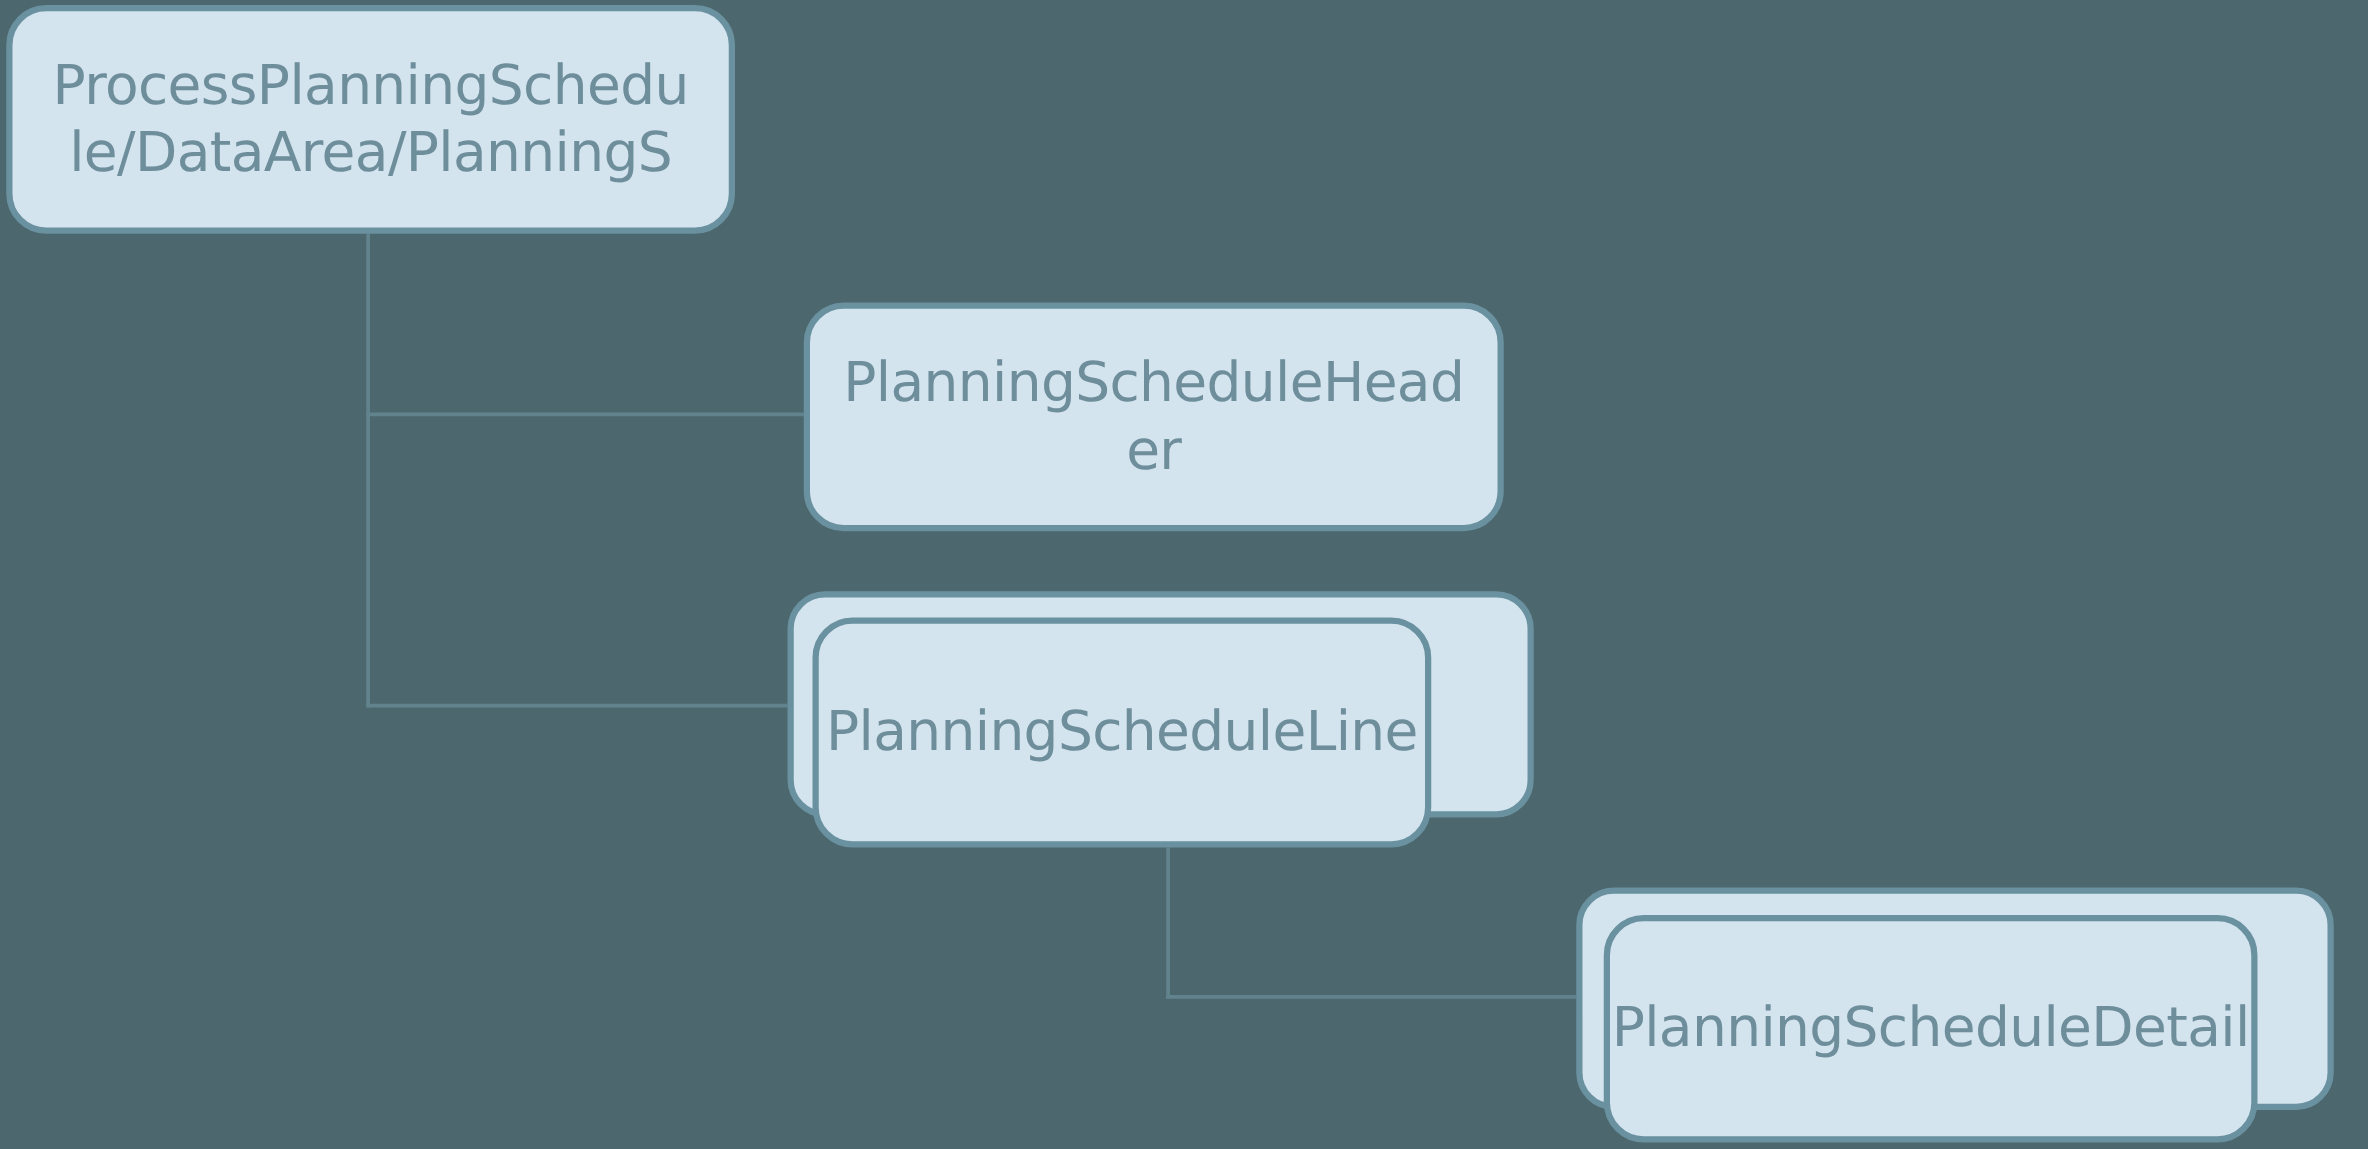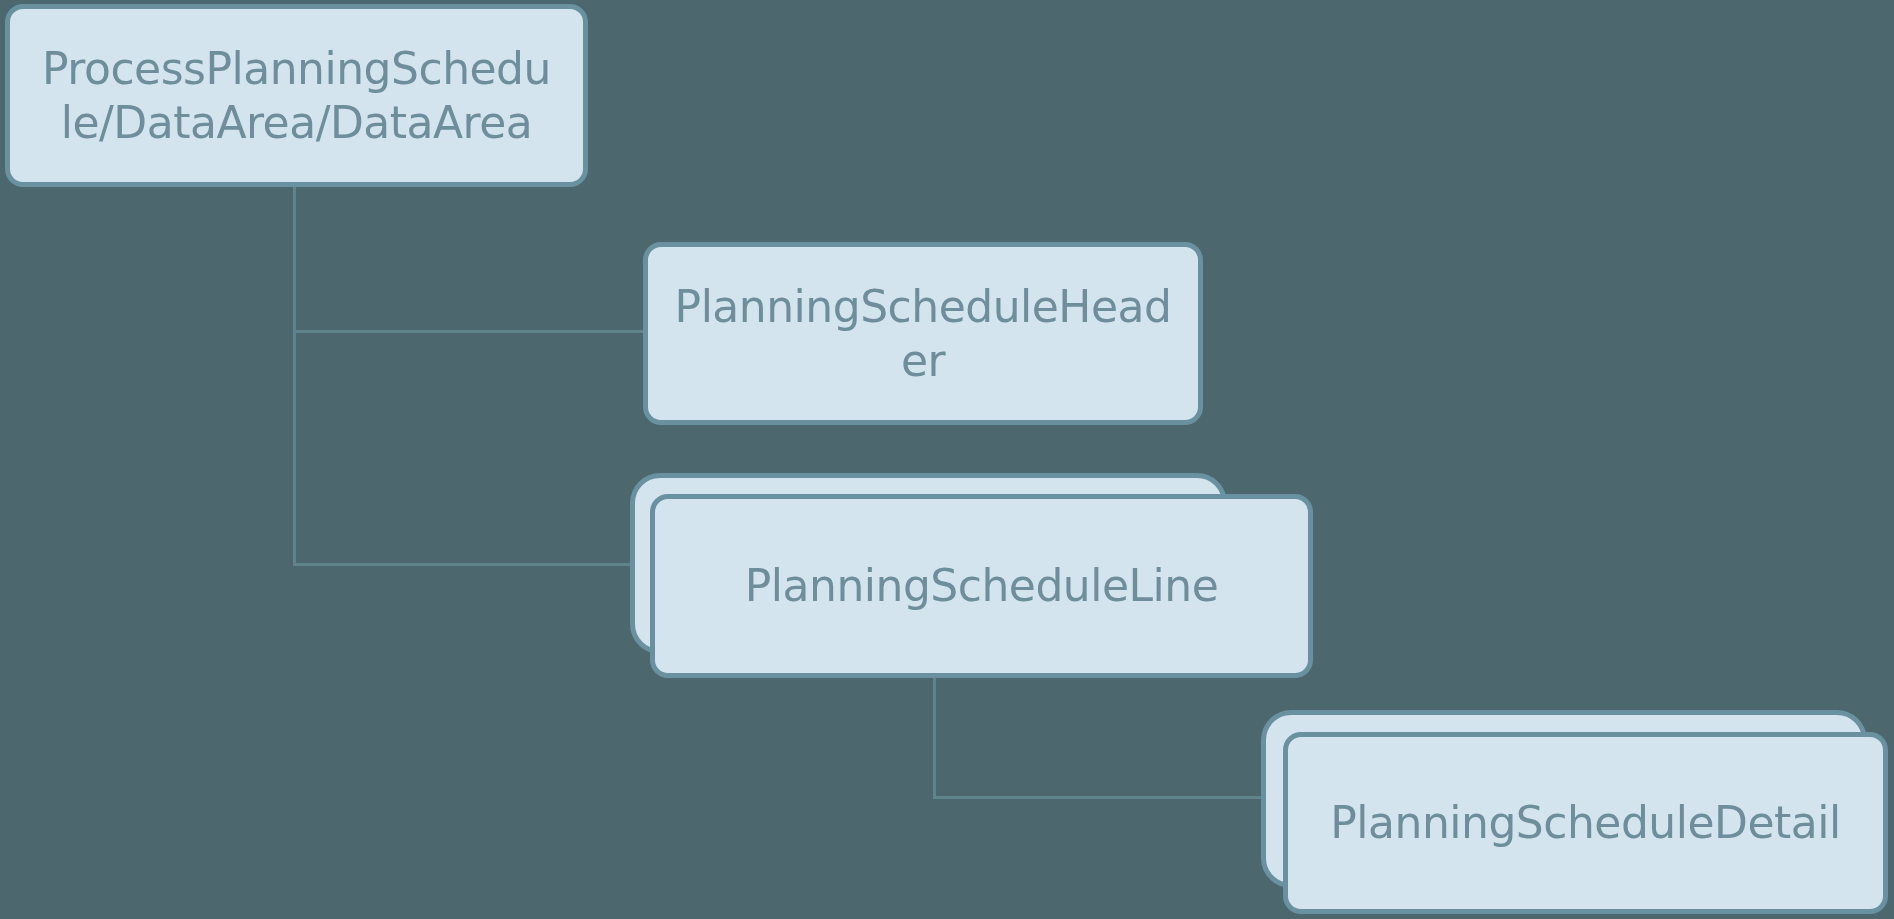--- a/index.html
+++ b/index.html
@@ -19,21 +19,21 @@
     width:1894px;
     height:919px;
     background:var(--background);
     overflow:hidden;
   }
   .node{
     position:absolute;
     box-sizing:border-box;
     background:var(--node-fill);
     border:5px solid var(--node-border);
-    border-radius:18px;
+    border-radius:32px;
     display:flex;
     flex-direction:column;
     justify-content:center;
     align-items:center;
     color:var(--node-text);
     font-size:44px;
     line-height:54px;
     letter-spacing:-0.5px;
     text-align:center;
     z-index:2;
@@ -48,44 +48,44 @@
   }
   .connector{
     position:absolute;
     background:var(--connector);
     z-index:0;
   }
   
   #node-root   {left:5px;   top:4px;   width:583px; height:183px;}
   #node-header {left:643px; top:242px; width:560px; height:183px;}
   #node-line-back  {left:630px;  top:473px; width:597px; height:181px;}
-  #node-line       {left:650px;  top:494px; width:663px; height:184px;}
+  #node-line       {left:650px;  top:494px; width:495px; height:184px;}
   #node-detail-back{left:1261px; top:710px; width:606px; height:178px;}
-  #node-detail     {left:1283px; top:732px; width:605px; height:182px;}
+  #node-detail     {left:1283px; top:732px; width:523px; height:182px;}
 
   #conn-root-v      {left:293px; top:187px; width:3px;   height:379px;}
   #conn-header-h    {left:293px; top:330px; width:350px; height:3px;}
   #conn-line-h      {left:293px; top:563px; width:337px; height:3px;}
   #conn-line-v      {left:933px; top:678px; width:3px;   height:121px;}
   #conn-detail-h    {left:933px; top:796px; width:328px; height:3px;}
 </style>
 </head>
 <body>
 
 <div class="canvas">
 
   <div class="connector" id="conn-root-v"></div>
   <div class="connector" id="conn-header-h"></div>
   <div class="connector" id="conn-line-h"></div>
   <div class="connector" id="conn-line-v"></div>
   <div class="connector" id="conn-detail-h"></div>
 
   <div class="node" id="node-root">
     <div>ProcessPlanningSchedu</div>
-    <div>le/DataArea/DataArea</div>
+    <div>le/DataArea/PlanningS</div>
   </div>
 
   <div class="node" id="node-header">
     <div>PlanningScheduleHead</div>
     <div>er</div>
   </div>
 
   <div class="node-back" id="node-line-back"></div>
   <div class="node" id="node-line">
     <div>PlanningScheduleLine</div>

